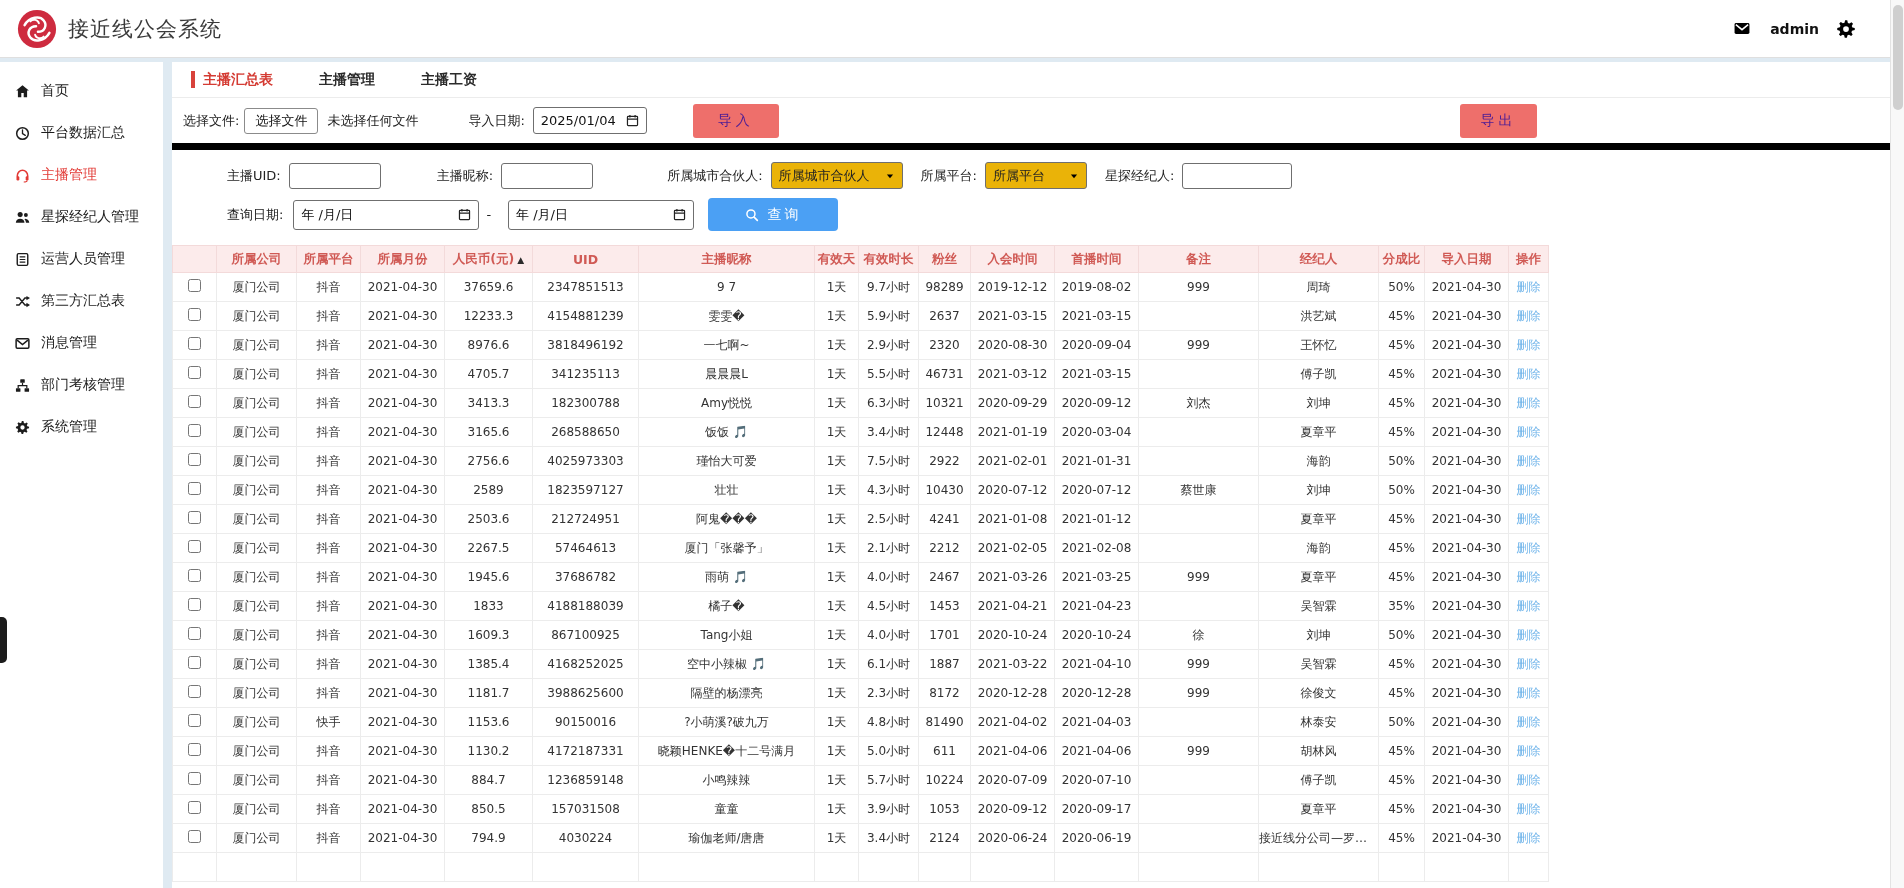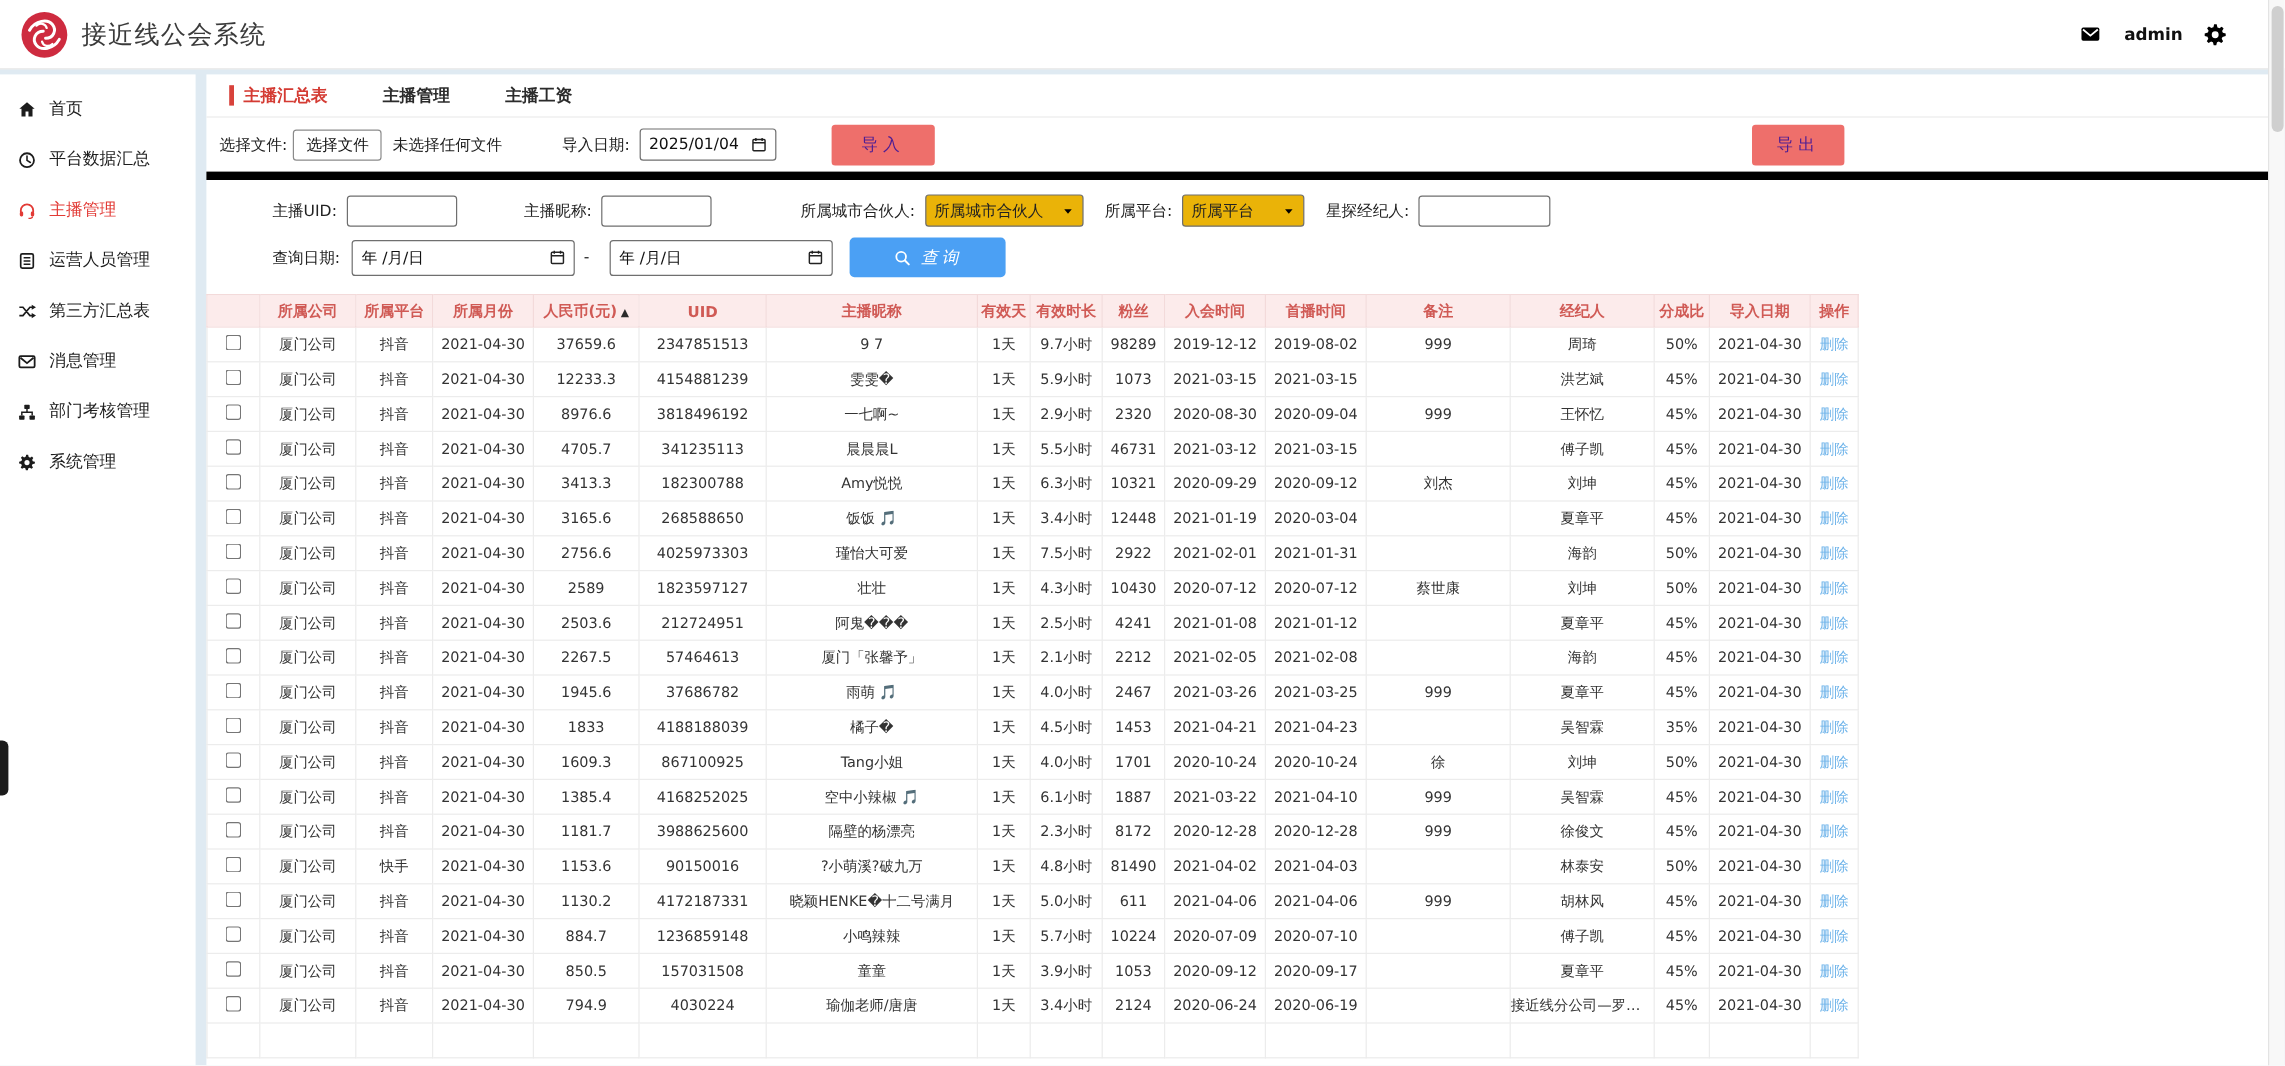--- a/index.html
+++ b/index.html
@@ -61,21 +61,21 @@
   .gap18 { margin-left:18px; }
   .selectbox { display:flex; align-items:center; justify-content:space-between; height:27px;
     border:1px solid #6f6f6f; border-radius:3px; margin-left:8px; padding:0 7px; background:#eab308; cursor:pointer; }
   #city-select { width:132px; }
   #platform-select { width:102px; }
   .caret { width:10px; height:10px; color:#333; flex:none; margin-left:6px; }
   .drange { width:186px; height:30px; margin-left:10px; }
   .dash { margin:0 7px; }
   .btn-blue { margin-left:14px; width:130px; height:33px; background:#4ba0f4; color:#fff; border:none;
     border-radius:4px; font-size:14px; display:flex; align-items:center; justify-content:center; gap:9px;
-    cursor:pointer; font-family:inherit; letter-spacing:3px;font-style:italic; }
+    cursor:pointer; font-family:inherit; letter-spacing:3px; }
   .sic { width:14px; height:14px; color:#fff; }
 
   
   table { border-collapse:collapse; table-layout:fixed; width:1376px; margin-top:3px; }
   th { height:27px; background:#fcebeb; color:#d05a55; font-size:12.5px; font-weight:bold;
     border:1px solid #f3dada; white-space:nowrap; overflow:hidden; cursor:pointer; }
   td { height:29px; font-size:12px; color:#333; text-align:center; border:1px solid #ececec;
     background:#fff; overflow:hidden; white-space:nowrap; text-overflow:ellipsis; }
   .arrow { font-size:9px; margin-left:3px; color:#2b2b2b; }
   .del { color:#6db3ea; cursor:pointer; }
@@ -183,20 +183,26 @@
         <svg fill="currentColor">
           <use href="#icon-clock"></use>
         </svg>
         <span>平台数据汇总</span>
       </div>
       <div class="side-item active">
         <svg fill="currentColor">
           <use href="#icon-headset"></use>
         </svg>
         <span>主播管理</span>
+      </div>
+      <div class="side-item">
+        <svg fill="currentColor">
+          <use href="#icon-users"></use>
+        </svg>
+        <span>星探经纪人管理</span>
       </div>
       <div class="side-item">
         <svg fill="currentColor">
           <use href="#icon-list"></use>
         </svg>
         <span>运营人员管理</span>
       </div>
       <div class="side-item">
         <svg fill="currentColor">
           <use href="#icon-shuffle"></use>
@@ -356,21 +362,21 @@
           <tr>
             <td><input type="checkbox" style=""></td>
             <td>厦门公司</td>
             <td>抖音</td>
             <td>2021-04-30</td>
             <td>12233.3</td>
             <td>4154881239</td>
             <td>雯雯�</td>
             <td>1天</td>
             <td>5.9小时</td>
-            <td>1073</td>
+            <td>2637</td>
             <td>2021-03-15</td>
             <td>2021-03-15</td>
             <td></td>
             <td>洪艺斌</td>
             <td>45%</td>
             <td>2021-04-30</td>
             <td><span class="del">删除</span></td>
           </tr>
           <tr>
             <td><input type="checkbox" style=""></td>

